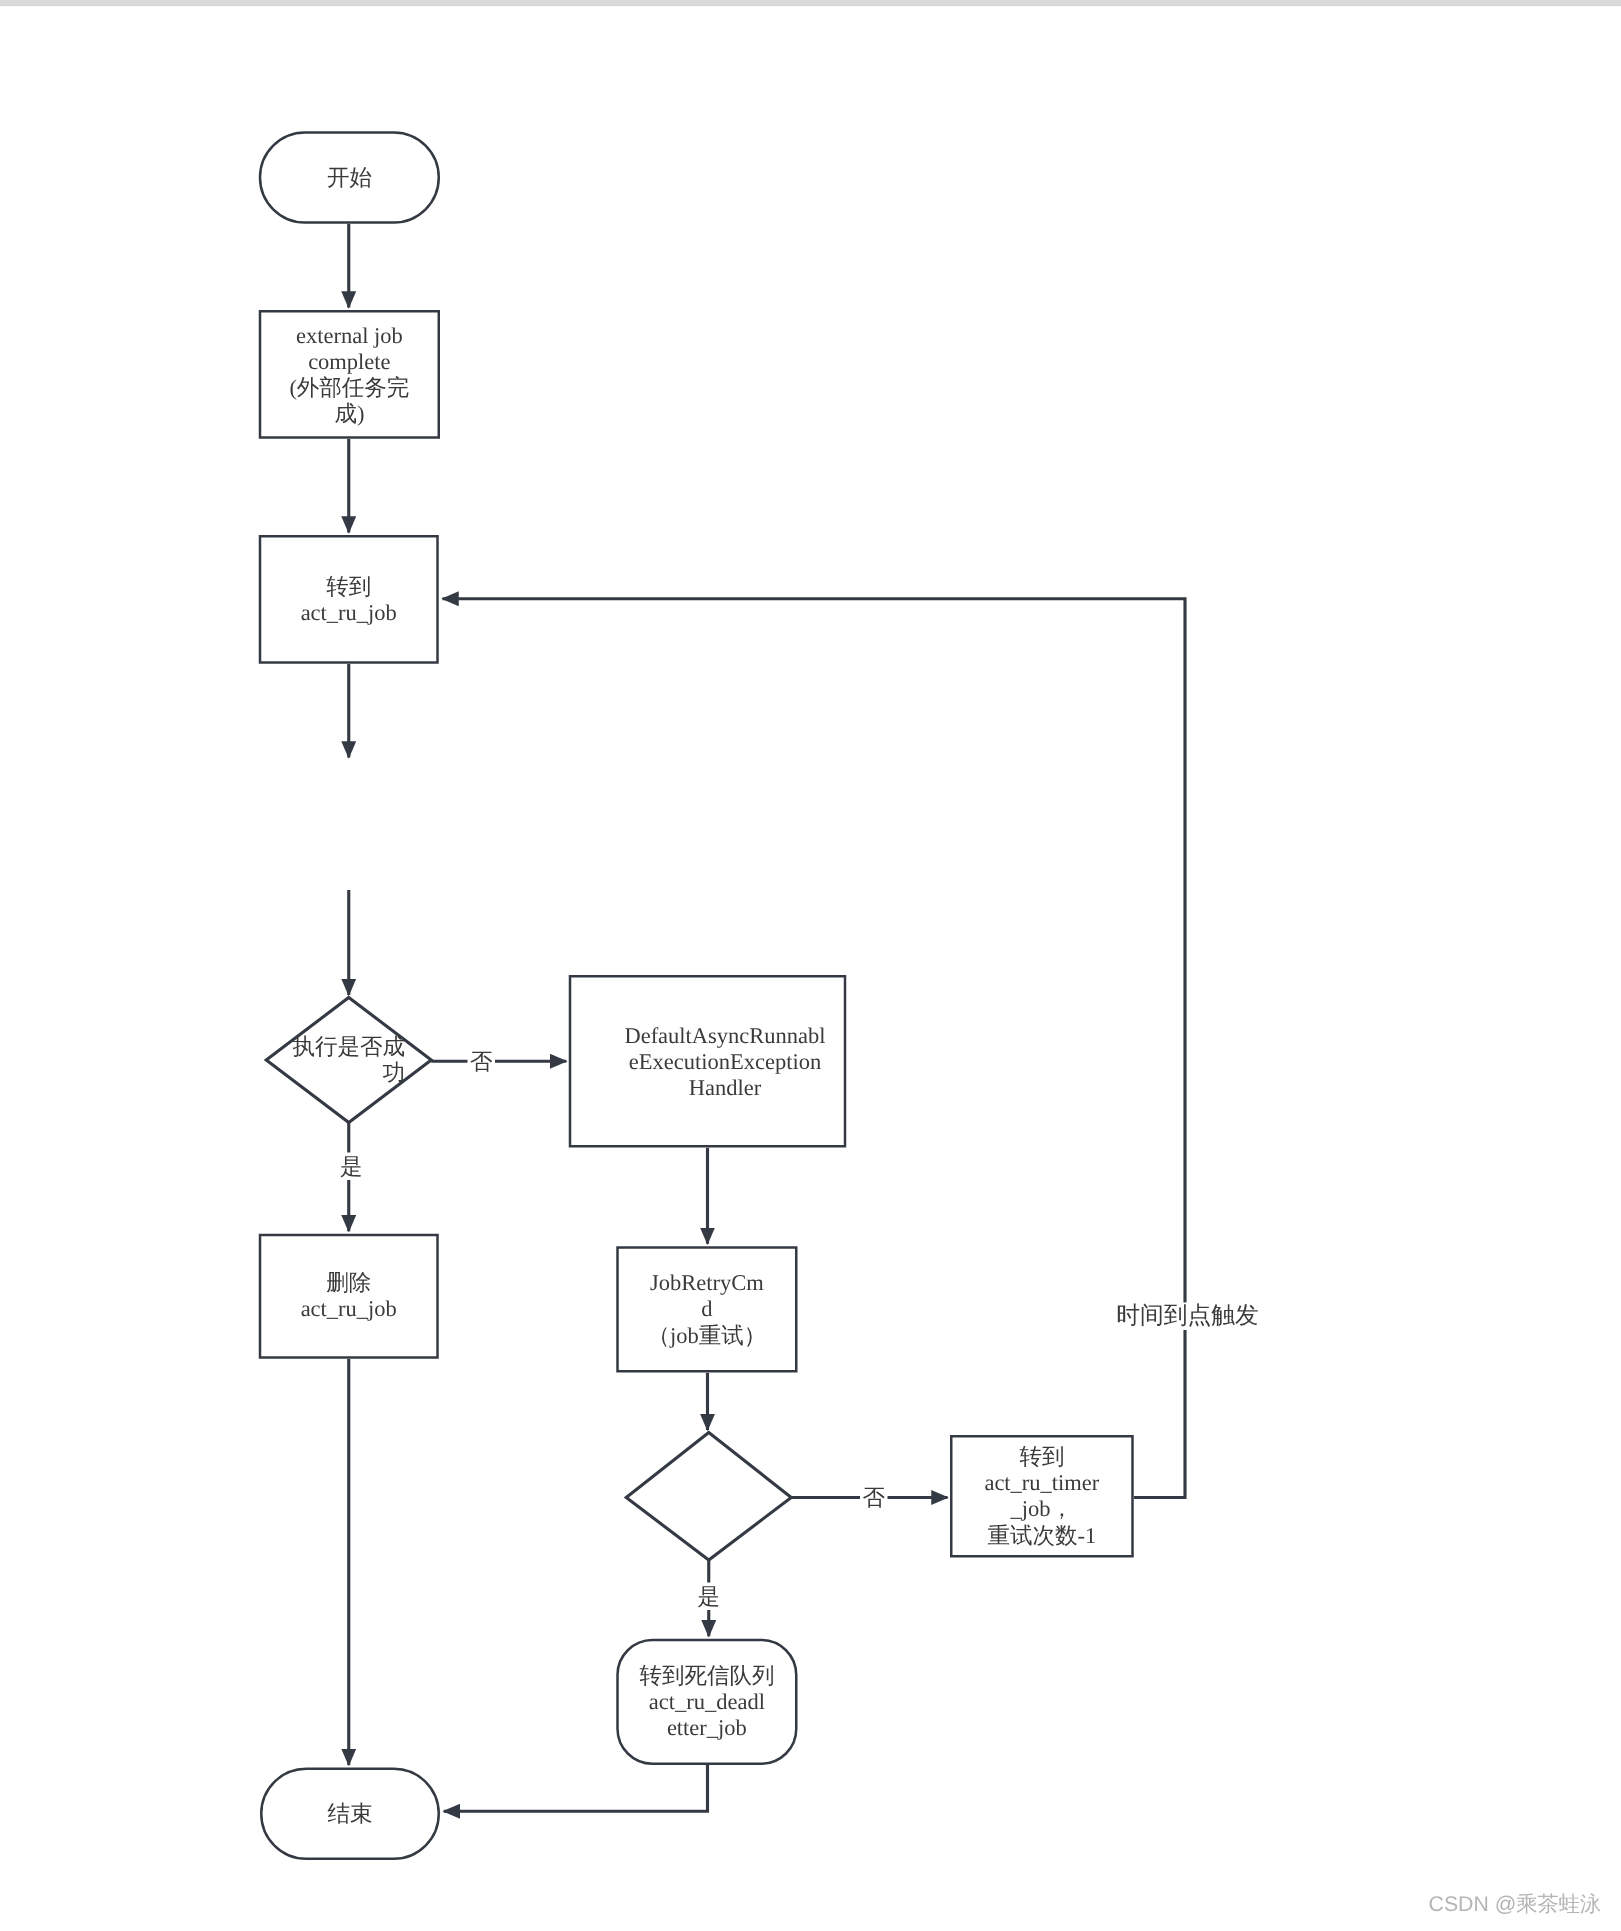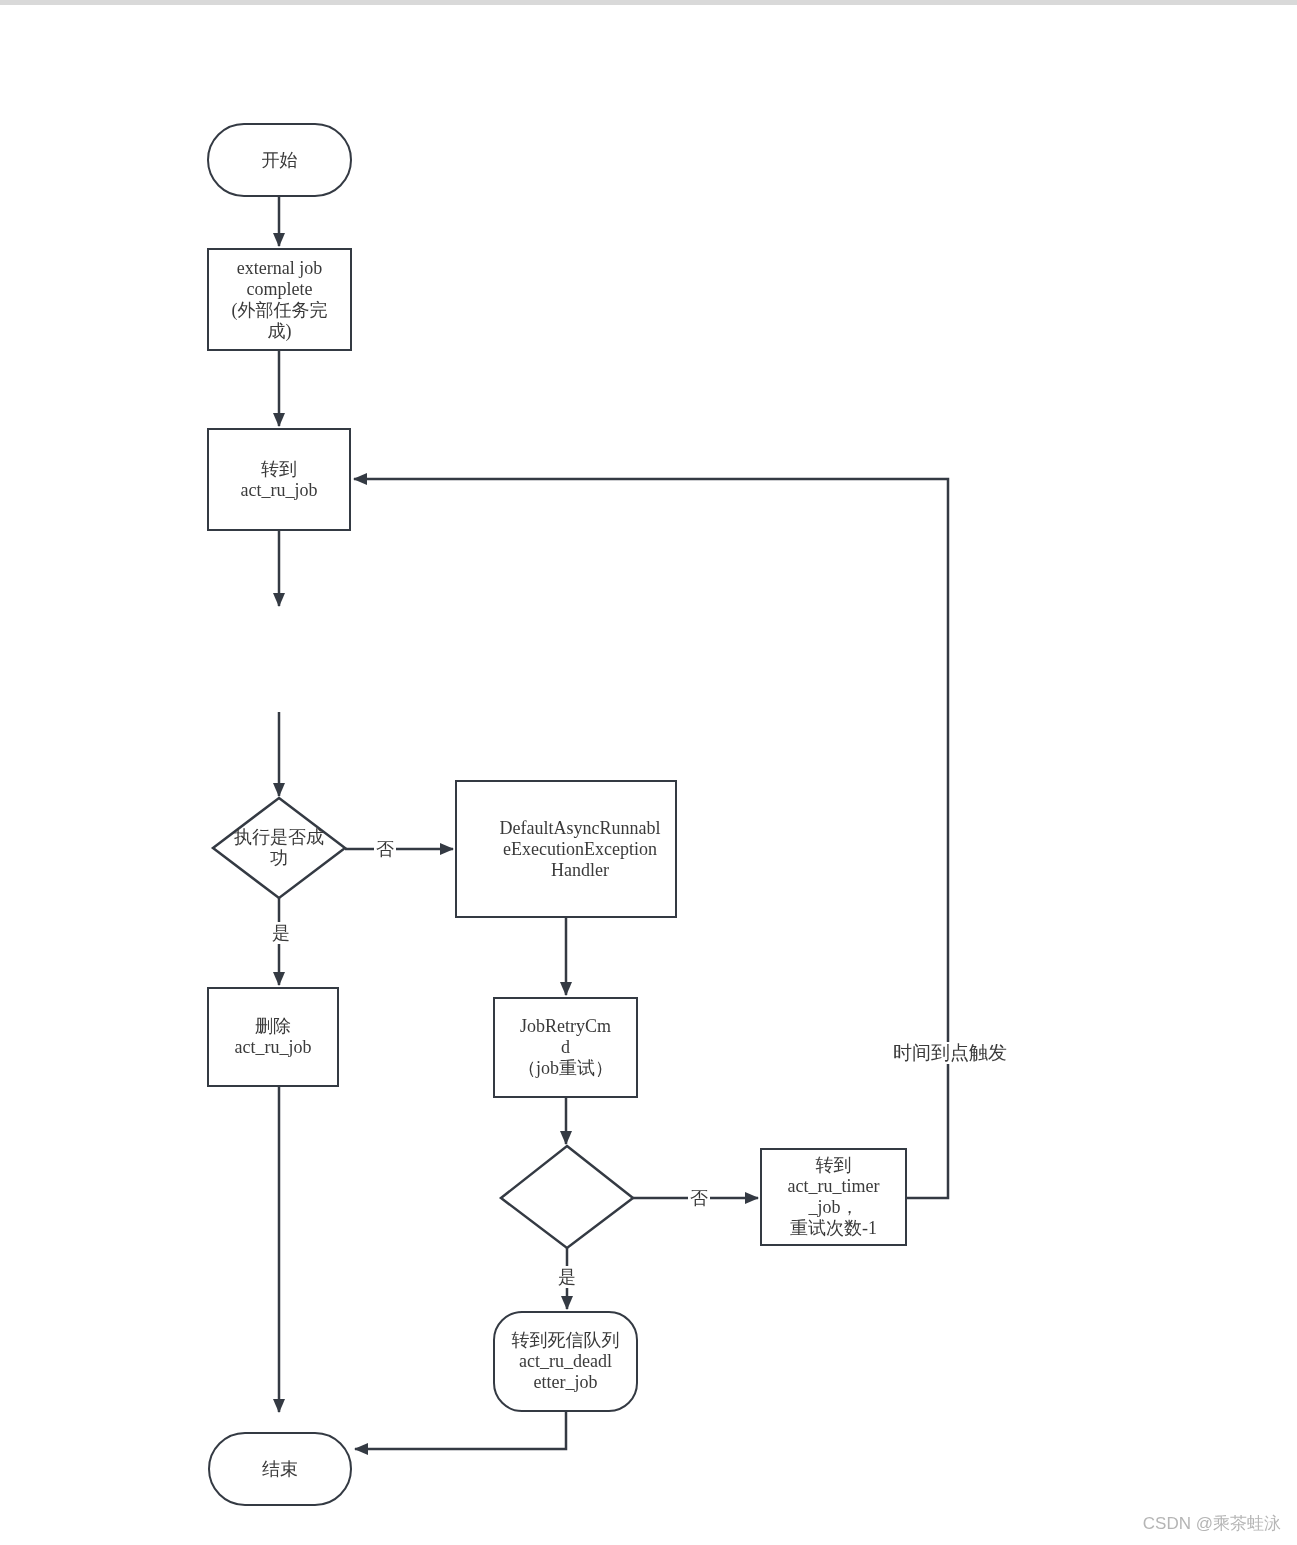--- a/index.html
+++ b/index.html
@@ -18,37 +18,37 @@
   .connector{stroke:var(--line-color);stroke-width:2.5;fill:none;}
   .diamond-shape{stroke:var(--line-color);stroke-width:2.5;fill:#ffffff;}
   .arrowhead-path{fill:var(--line-color);stroke:none;}
   .node{
     position:absolute;box-sizing:border-box;background:#fff;
     border:2px solid var(--line-color);
     display:flex;align-items:center;justify-content:center;
     text-align:center;white-space:pre-line;
     font-size:18px;line-height:21px;
   }
-  .pill{border-radius:37px;margin-top:18px;}
+  .pill{border-radius:37px;}
   .diamond-text{
     position:absolute;box-sizing:border-box;border:none;background:transparent;
     display:flex;align-items:center;justify-content:center;text-align:center;
     white-space:pre-line;font-size:18px;line-height:21px;
   }
   .n-start{left:207px;top:105px;width:145px;height:74px;}
   .n-external{left:207px;top:248px;width:145px;height:103px;}
   .n-goto{left:207px;top:428px;width:144px;height:103px;}
   .n-execute{left:148px;top:608px;width:260px;height:104px;}
   .n-exception{left:455px;top:780px;width:222px;height:138px;padding-left:28px;}
-  .n-delete{left:207px;top:987px;width:132px;height:100px;}
+  .n-delete{left:207px;top:987px;width:144px;height:100px;}
   .n-jobretry{left:493px;top:997px;width:145px;height:101px;}
   .n-timer{left:760px;top:1148px;width:147px;height:98px;}
   .n-deadletter{left:493px;top:1311px;width:145px;height:101px;border-radius:29px;}
   .n-end{left:208px;top:1414px;width:144px;height:74px;}
-  .d1-text{left:213px;top:797px;width:132px;height:102px;}
+  .d1-text{left:213px;top:797px;width:132px;height:102px;text-align:right;}
   .d2-text{left:501px;top:1145px;width:132px;height:104px;}
   .edge-label{
     position:absolute;transform:translate(-50%,-50%);
     background:#fff;padding:0 2px;font-size:18px;line-height:22px;
   }
   .lbl-no1{left:385px;top:849px;}
   .lbl-yes1{left:281px;top:933px;}
   .lbl-no2{left:699px;top:1198px;}
   .lbl-yes2{left:567px;top:1277px;}
   .lbl-timer{left:950px;top:1053px;font-size:19px;}

